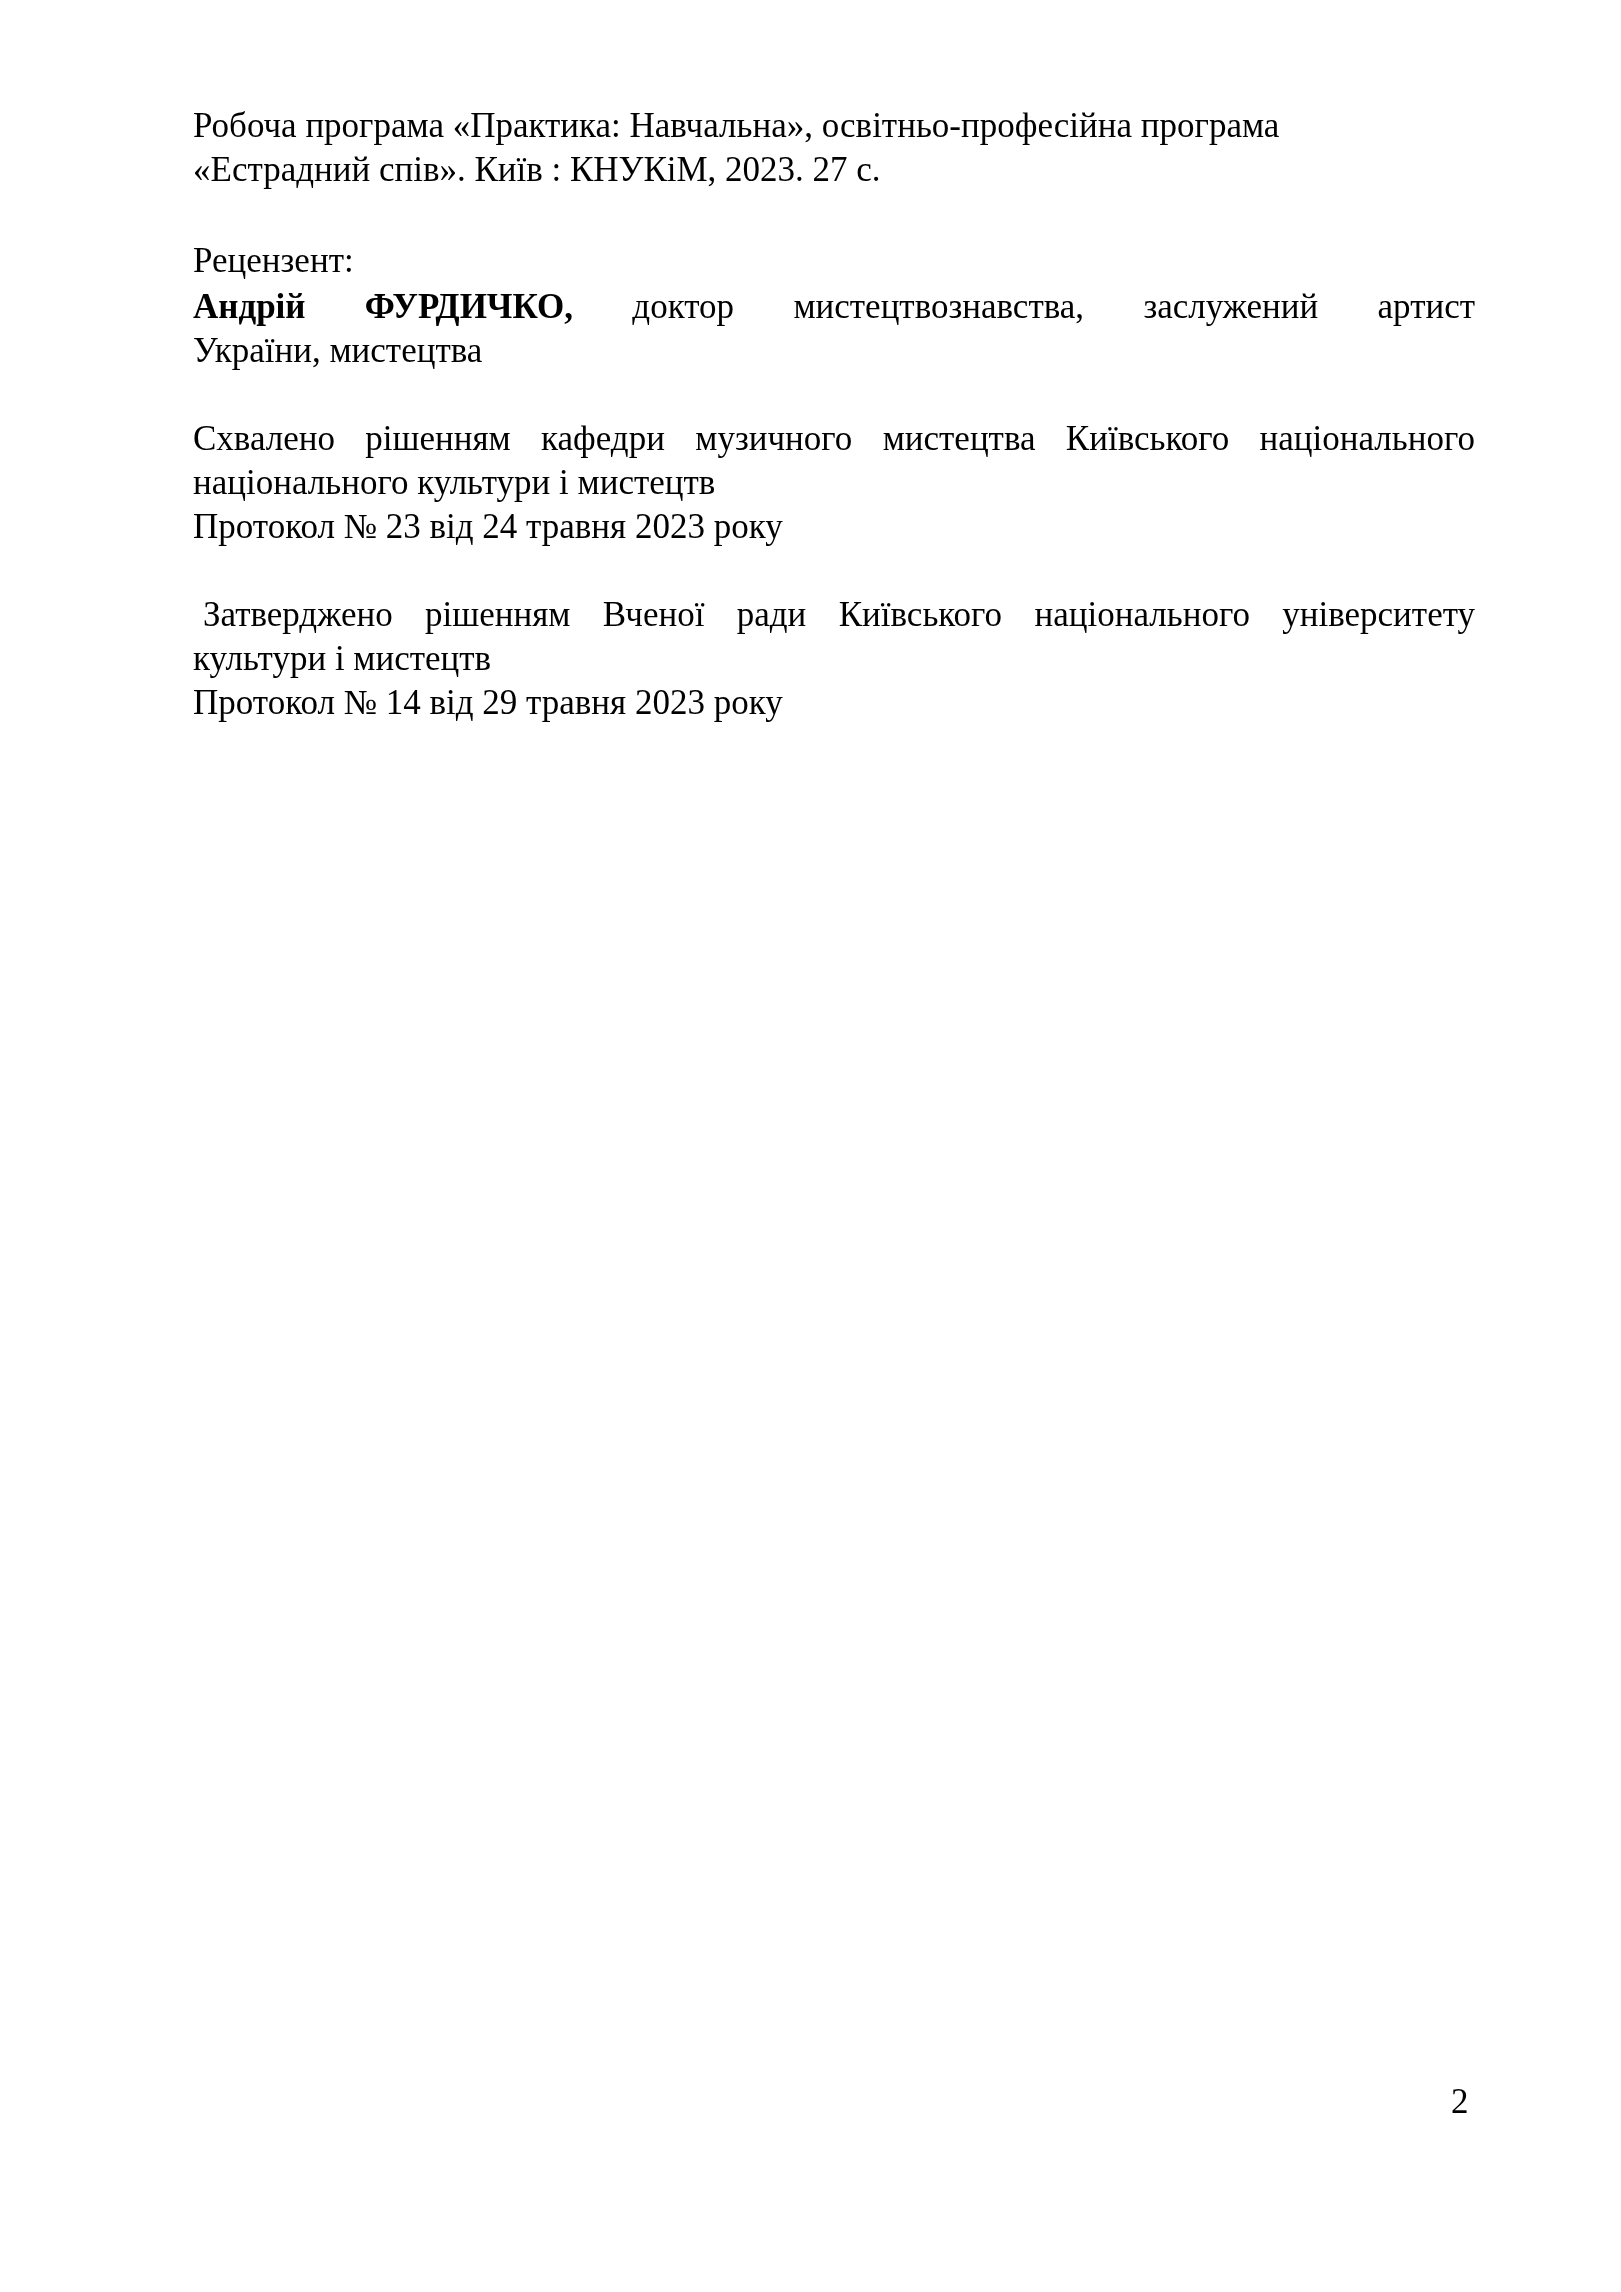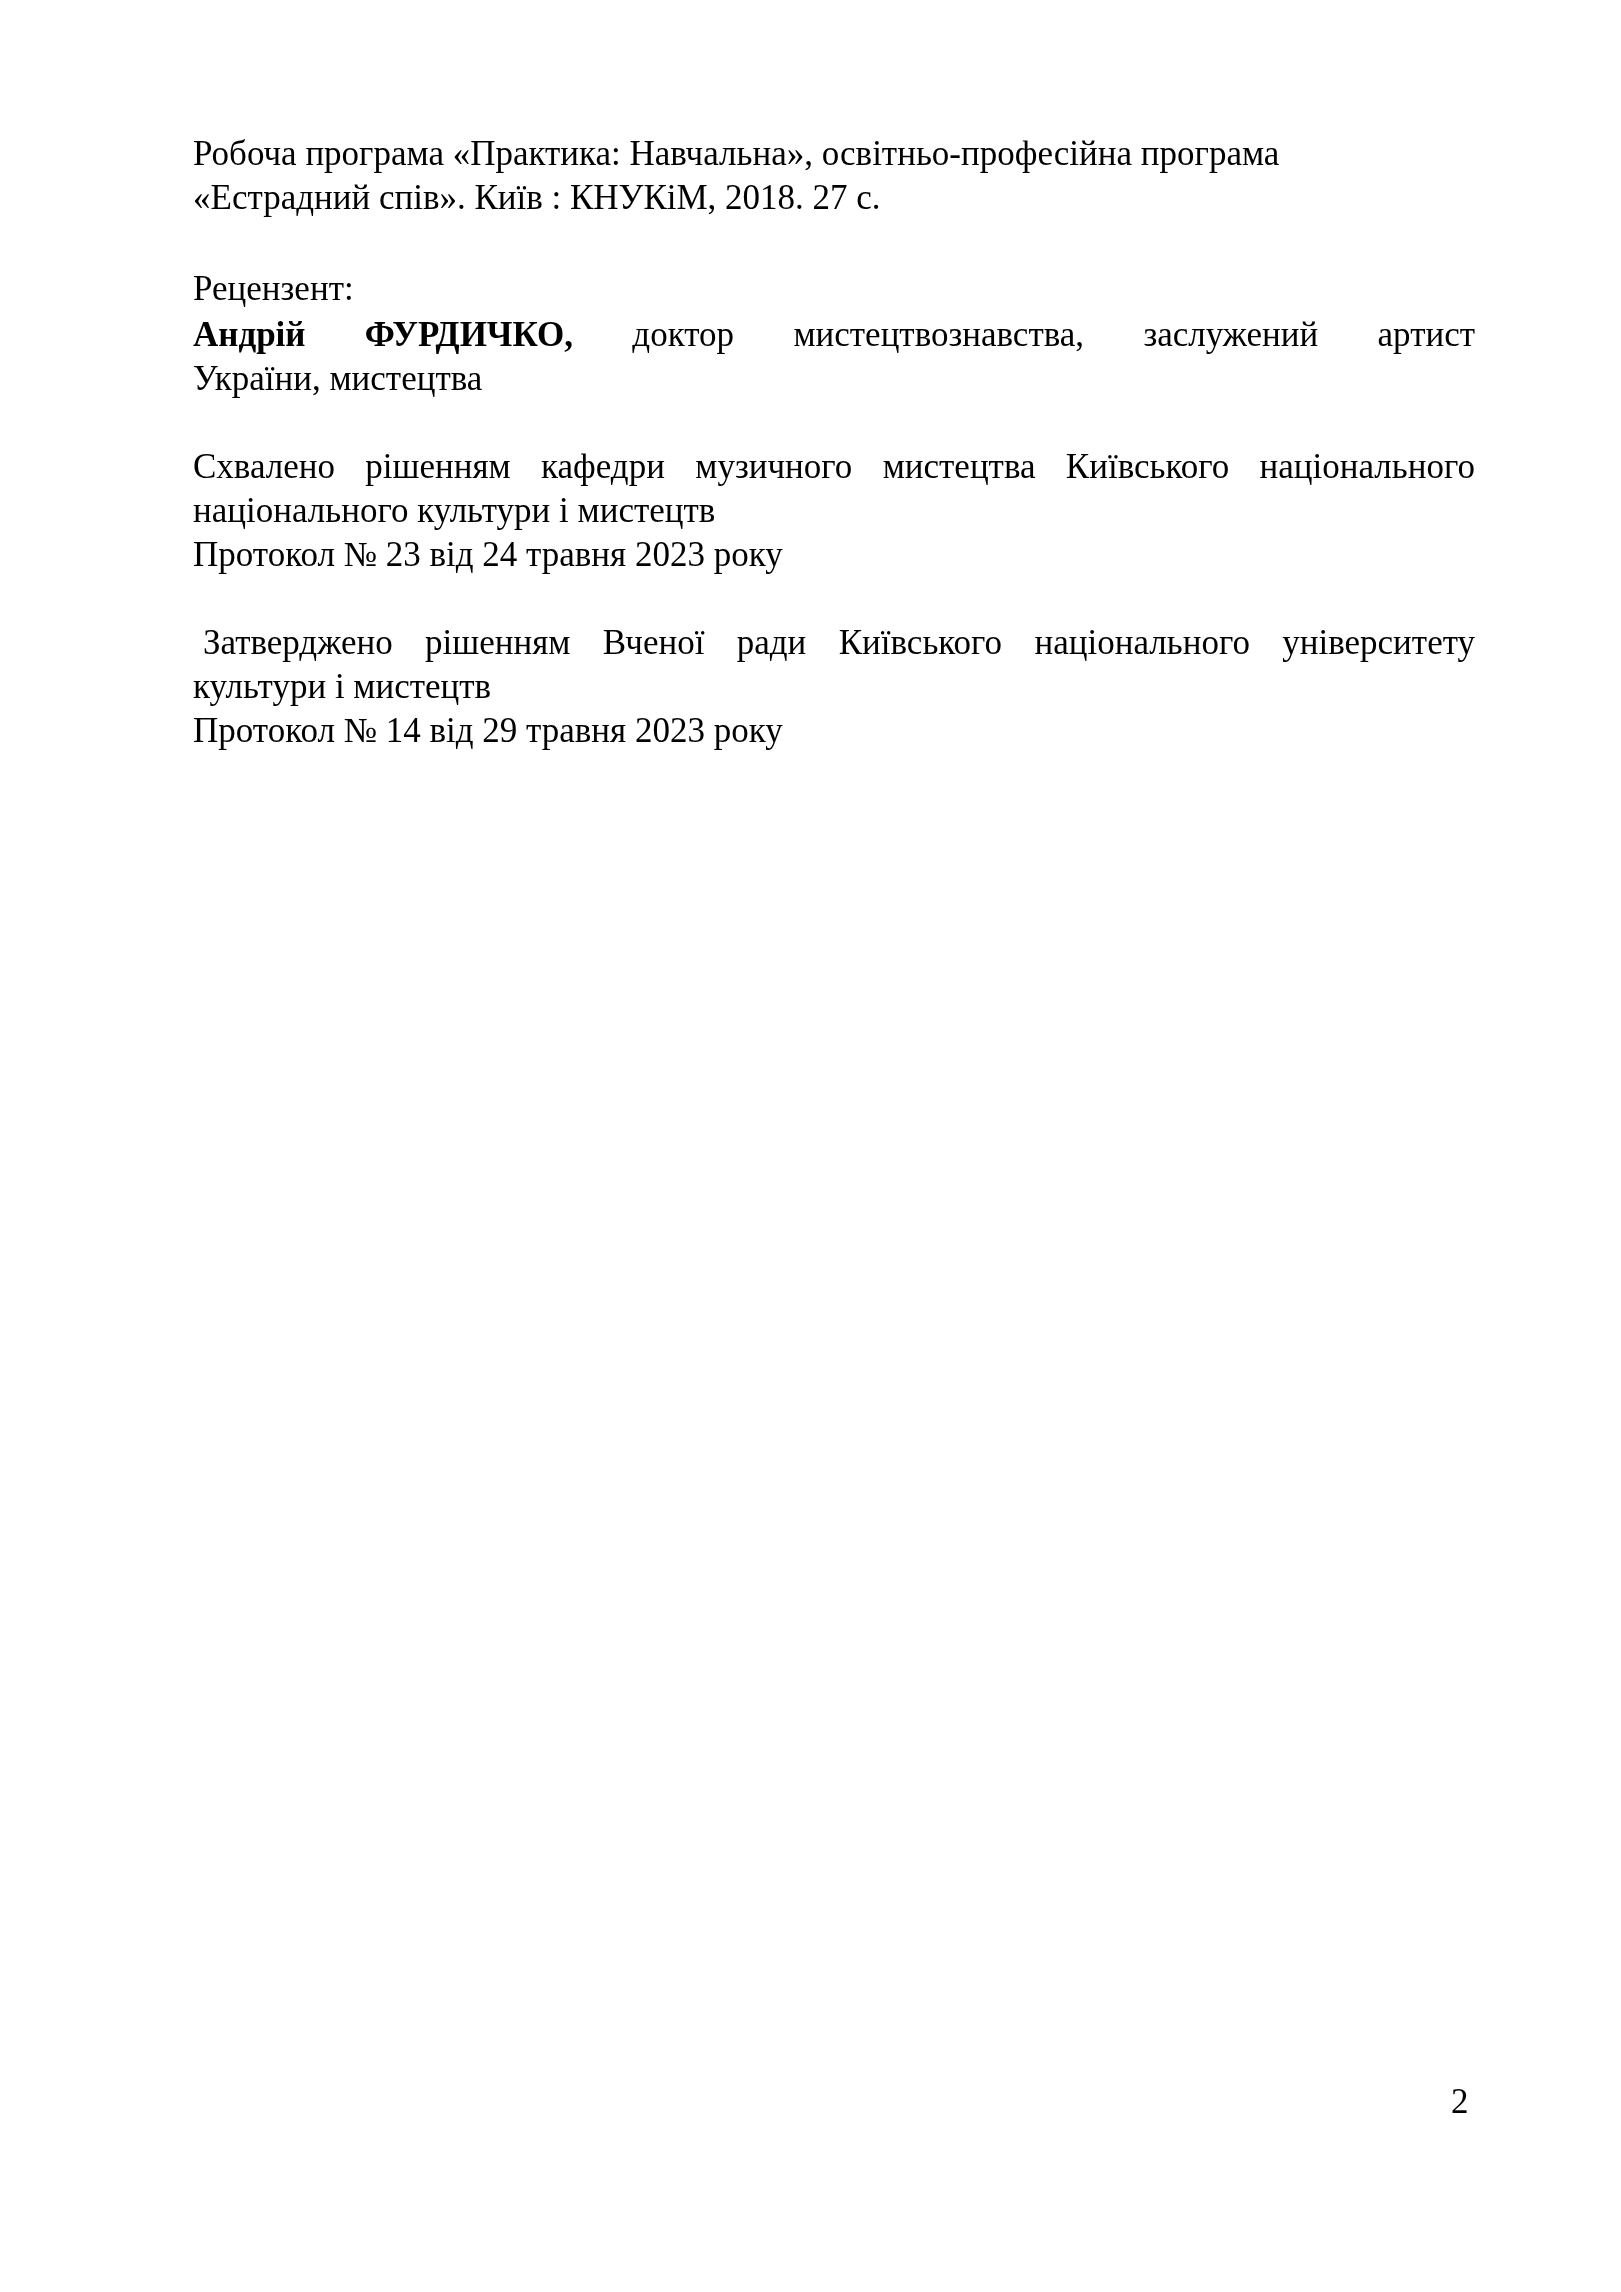--- a/index.html
+++ b/index.html
@@ -11,21 +11,21 @@
       width: 1621px;
       height: 2293px;
       position: relative;
       overflow: hidden;
       font-family: "Liberation Serif", "DejaVu Serif", serif;
       color: #000000;
     }
     .page {
       position: absolute;
       left: 193px;
-      top: 132px;
+      top: 104px;
       width: 1282px;
       font-size: 35px;
       line-height: 44px;
     }
     .para {
       margin: 0;
     }
     .justify {
       text-align: justify;
       text-align-last: left;
@@ -45,21 +45,21 @@
       line-height: 44px;
     }
   </style>
 </head>
 <body>
 
 <div class="page">
 
   <p class="para justify">
     <span class="line justify-full">Робоча програма «Практика: Навчальна», освітньо-професійна програма</span>
-    <span class="line">«Естрадний спів». Київ : КНУКіМ, 2018. 27 с.</span>
+    <span class="line">«Естрадний спів». Київ : КНУКіМ, 2023. 27 с.</span>
   </p>
 
 
   <div class="para gap-lg">
     <span class="line spaced">Рецензент:</span>
     <span class="line justify-full" style="text-align-last: justify;"><b>Андрій ФУРДИЧКО,</b><span> доктор мистецтвознавства, заслужений артист</span></span>
     <span class="line">України, мистецтва</span>
   </div>
 
   <div class="para gap-lg">

